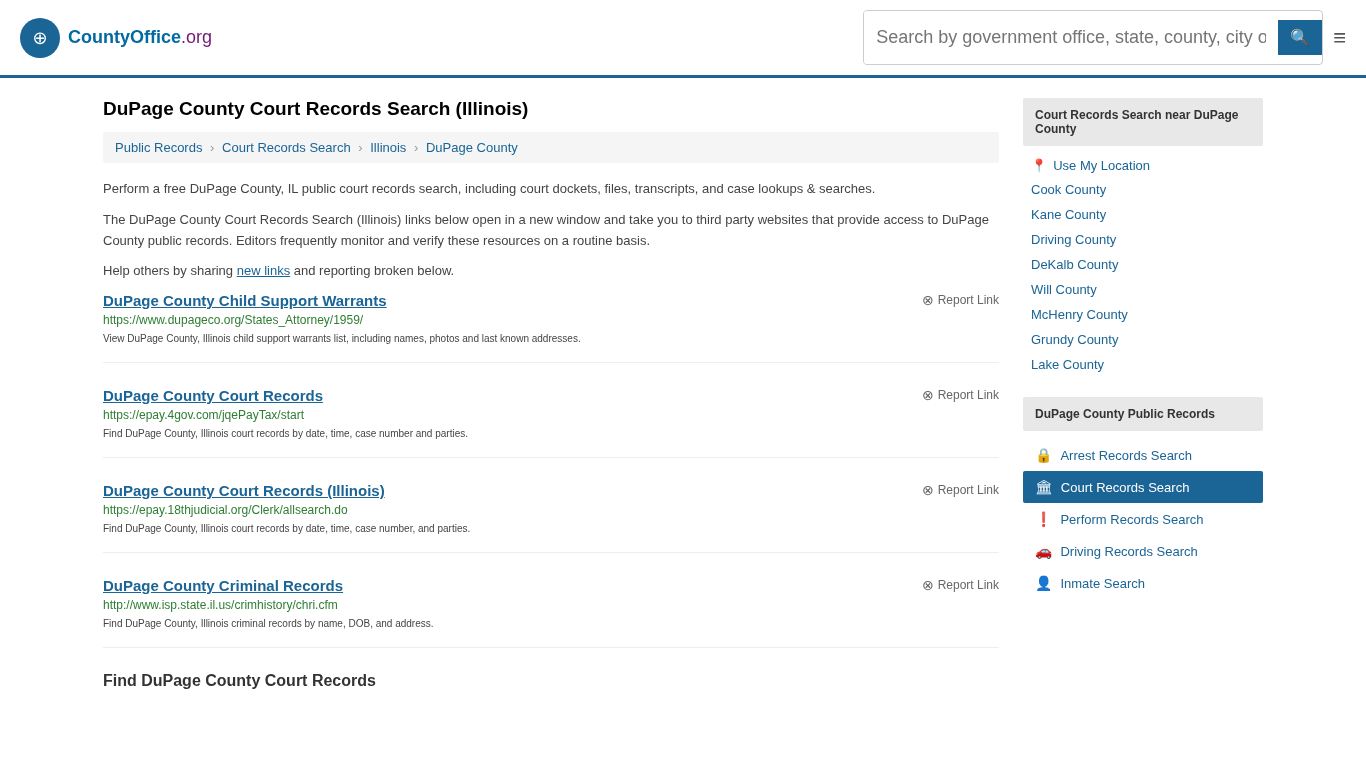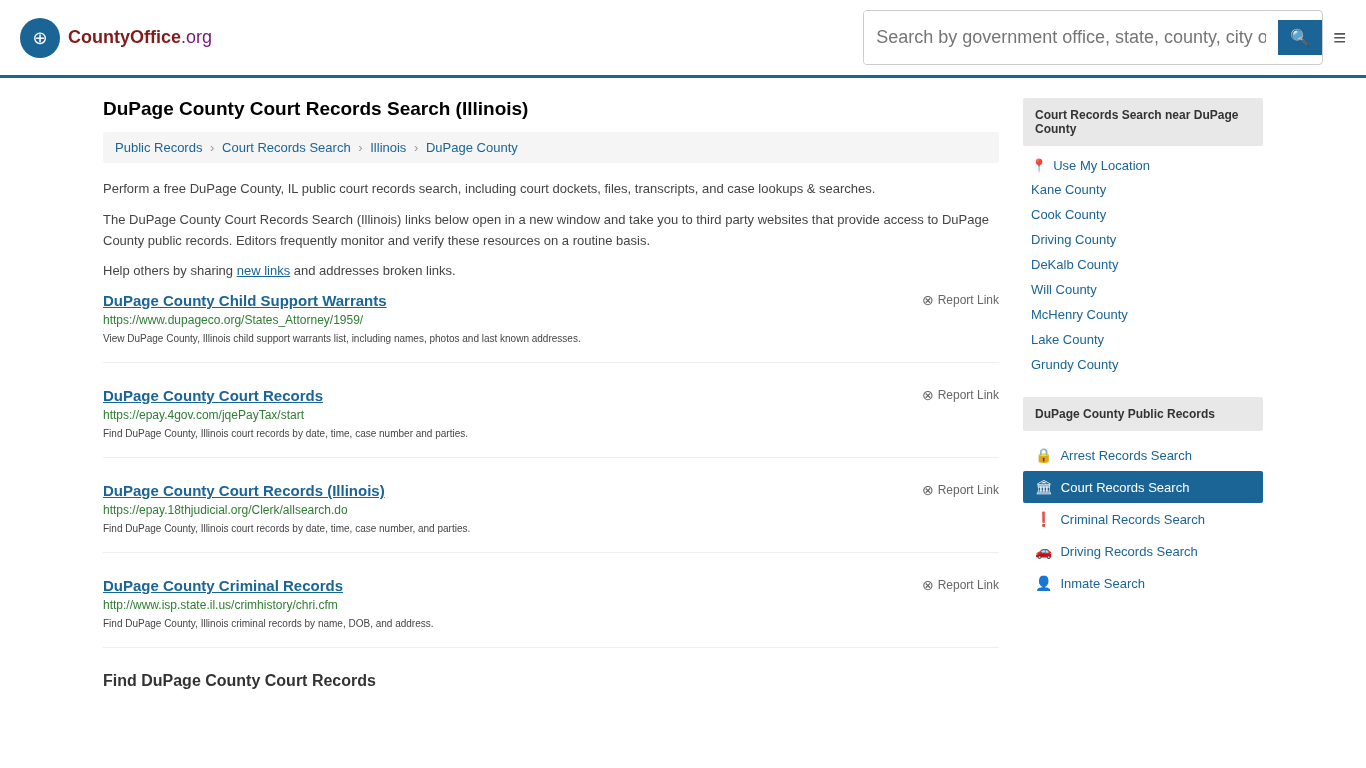--- a/index.html
+++ b/index.html
@@ -29,21 +29,21 @@
       justify-content: center;
       color: #fff;
       font-size: 18px;
     }
     .logo-text {
       font-size: 18px;
       font-weight: bold;
       color: #333;
     }
     .logo-text span {
-      color: #7f1d1d;
+      color: #0369a1;
     }
     .header-right {
       display: flex;
       align-items: center;
       gap: 10px;
     }
     .search-bar {
       display: flex;
       align-items: center;
       border: 1px solid #ccc;
@@ -251,21 +251,21 @@
       <a>Court Records Search</a>
       <span>›</span>
       <a>Illinois</a>
       <span>›</span>
       <a>DuPage County</a>
     </div>
 
     <p class="desc-block">Perform a free DuPage County, IL public court records search, including court dockets, files, transcripts, and case lookups &amp; searches.</p>
     <p class="desc-block">The DuPage County Court Records Search (Illinois) links below open in a new window and take you to third party websites that provide access to DuPage County public records. Editors frequently monitor and verify these resources on a routine basis.</p>
     <p class="desc-block">
-      <span>Help others by sharing </span><a>new links</a><span> and addresses broken links.</span>
+      <span>Help others by sharing </span><a>new links</a><span> and reporting broken below.</span>
     </p>
 
     <div class="result-item">
       <div class="result-header">
         <a class="result-title">DuPage County Child Support Warrants</a>
         <div class="report-link">
           <span class="report-icon">⊗</span>
           <span>Report Link</span>
         </div>
       </div>
@@ -317,59 +317,59 @@
 
     <div class="sidebar-section">
       <div class="sidebar-header">Court Records Search near DuPage County</div>
 
       <div class="location-link">
         <span>📍</span>
         <span>Use My Location</span>
       </div>
 
       <div class="sidebar-link">
+        <span>Cook County</span>
+      </div>
+      <div class="sidebar-link">
         <span>Kane County</span>
       </div>
       <div class="sidebar-link">
-        <span>Cook County</span>
-      </div>
-      <div class="sidebar-link">
         <span>Driving County</span>
       </div>
       <div class="sidebar-link">
         <span>DeKalb County</span>
       </div>
       <div class="sidebar-link">
         <span>Will County</span>
       </div>
       <div class="sidebar-link">
         <span>McHenry County</span>
       </div>
       <div class="sidebar-link">
+        <span>Grundy County</span>
+      </div>
+      <div class="sidebar-link">
         <span>Lake County</span>
-      </div>
-      <div class="sidebar-link">
-        <span>Grundy County</span>
       </div>
     </div>
 
     <div class="sidebar-section">
       <div class="sidebar-header">DuPage County Public Records</div>
 
       <div class="sidebar-nav-item">
         <span class="nav-icon">🔒</span>
         <span>Arrest Records Search</span>
       </div>
       <div class="sidebar-nav-item active">
         <span class="nav-icon">🏛</span>
         <span>Court Records Search</span>
       </div>
       <div class="sidebar-nav-item">
         <span class="nav-icon">❗</span>
-        <span>Criminal Records Search</span>
+        <span>Perform Records Search</span>
       </div>
       <div class="sidebar-nav-item">
         <span class="nav-icon">🚗</span>
         <span>Driving Records Search</span>
       </div>
       <div class="sidebar-nav-item">
         <span class="nav-icon">👤</span>
         <span>Inmate Search</span>
       </div>
     </div>

